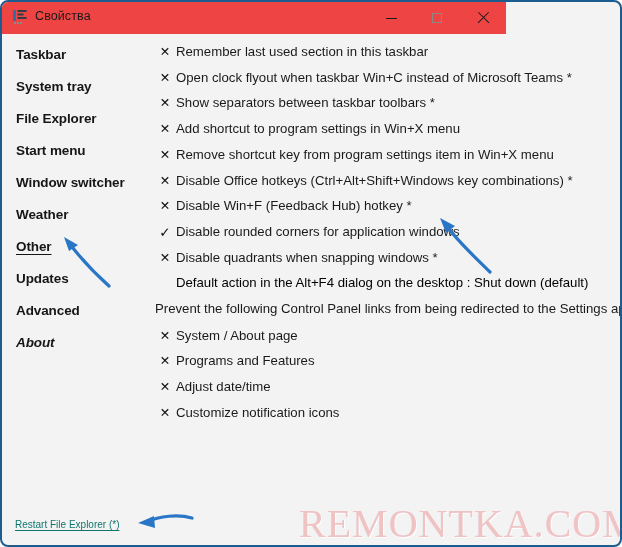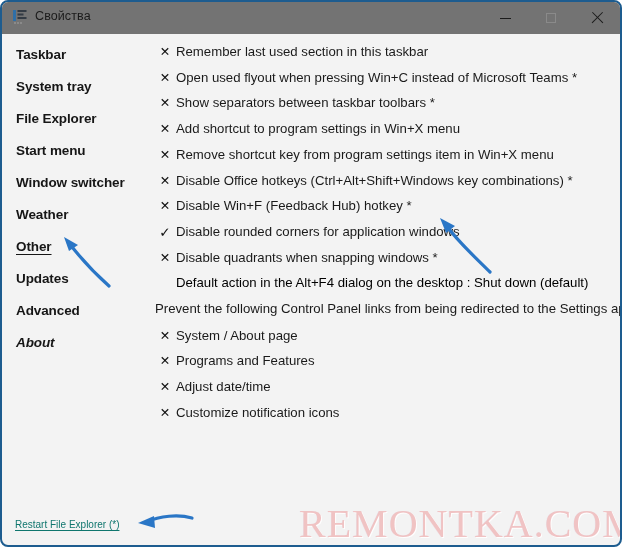--- a/index.html
+++ b/index.html
@@ -23,23 +23,23 @@
     background: #f3f3f3;
     border: 2px solid #1d5c8f;
     border-radius: 8px;
     overflow: hidden;
   }
 
   
   .titlebar {
     position: absolute;
     left: 0; top: 0;
-    width: 618px;
+    width: 504px;
     height: 32px;
-    background: #737373;
+    background: #ef4444;
   }
   .title-icon {
     position: absolute;
     left: 10px; top: 7px;
     width: 16px; height: 16px;
   }
   .title-text {
     position: absolute;
     left: 33px; top: 7px;
     font-size: 12.5px;
@@ -220,21 +220,21 @@
       <div class="side-item" style="top: 299px; font-style: italic;">About</div>
     </div>
 
   <div class="main" id="main">
       <div class="opt" style="top: 8px;">
         <span class="mark x">✕</span>
         <span class="opt-label">Remember last used section in this taskbar</span>
       </div>
       <div class="opt" style="top: 33.7px;">
         <span class="mark x">✕</span>
-        <span class="opt-label">Open used flyout when pressing Win+C instead of Microsoft Teams *</span>
+        <span class="opt-label">Open clock flyout when taskbar Win+C instead of Microsoft Teams *</span>
       </div>
       <div class="opt" style="top: 59.4px;">
         <span class="mark x">✕</span>
         <span class="opt-label">Show separators between taskbar toolbars *</span>
       </div>
       <div class="opt" style="top: 85.1px;">
         <span class="mark x">✕</span>
         <span class="opt-label">Add shortcut to program settings in Win+X menu</span>
       </div>
       <div class="opt" style="top: 110.8px;">

